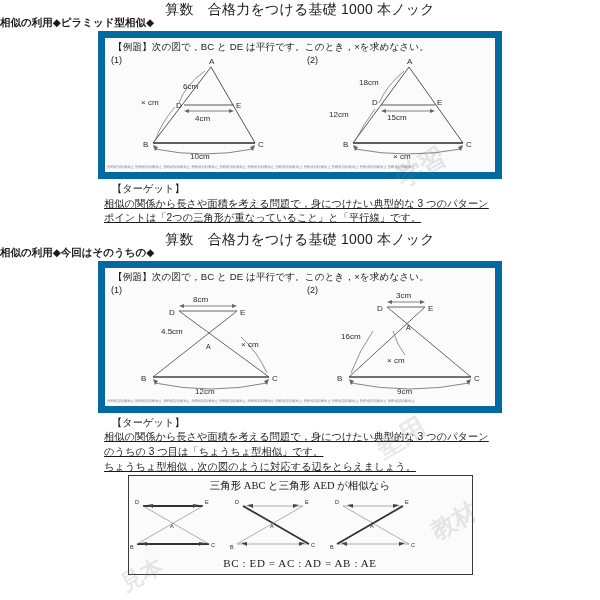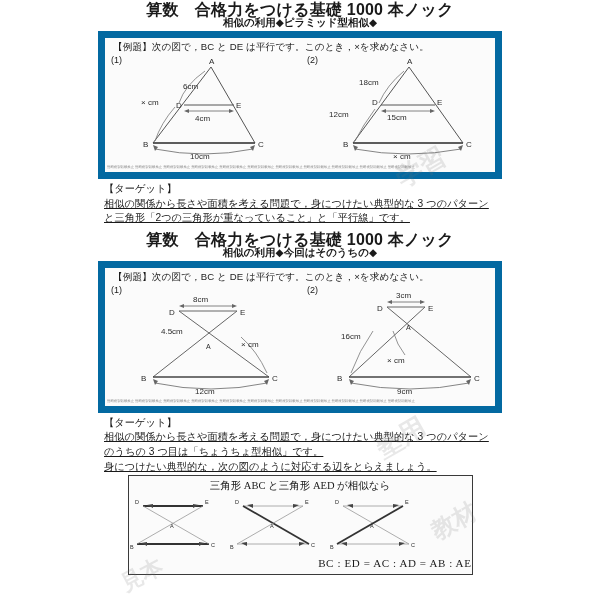--- a/index.html
+++ b/index.html
@@ -37,27 +37,26 @@
     transform-origin: center center;
   }
   .wm-a { left: 395px; top: 150px; font-size: 26px; transform: rotate(-30deg); }
   .wm-b { left: 375px; top: 420px; font-size: 26px; transform: rotate(-30deg); }
   .wm-c { left: 430px; top: 505px; font-size: 24px; transform: rotate(-30deg); }
   .wm-d { left: 120px; top: 560px; font-size: 22px; transform: rotate(-28deg); }
 
   
   .sec-title {
     text-align: center;
-    font-size: 16px;
-    font-weight: bold;
+    font-size: 14px;
+    font-weight: normal;
     letter-spacing: 0.2px;
     line-height: 13px;
   }
   .sec-sub {
-    text-align: center;
     font-size: 10.5px;
     font-weight: bold;
     line-height: 13px;
   }
 
   
   .prob-box {
     position: relative;
     margin: 2px 98px 0 98px;
     border: 7px solid #0369a1;
@@ -99,21 +98,21 @@
 
   
   .target-block {
     margin: 3px 98px 0 104px;
     font-size: 10.2px;
     line-height: 14.6px;
     letter-spacing: 0.05px;
   }
   .target-head {
     font-size: 10.2px;
-    margin-left: 0;
+    margin-left: 8px;
   }
   .target-line { white-space: nowrap; text-decoration: underline; }
 
   
   .summary-box {
     position: relative;
     margin: 1px auto 0 auto;
     width: 345px;
     border: 1px solid #3a3a3a;
     background: #fbfbfb;
@@ -123,21 +122,21 @@
     text-align: center;
     font-size: 10.5px;
     padding: 3px 0 1px 0;
     font-family: "Liberation Serif", "DejaVu Serif", serif;
   }
   .summary-figs {
     position: relative;
     height: 62px;
   }
   .summary-eq {
-    text-align: right;
+    text-align: center;
     font-size: 11px;
     font-family: "Liberation Serif", "DejaVu Serif", serif;
     padding: 1px 0 5px 0;
     letter-spacing: 0.6px;
   }
   svg { display: block; }
   svg text {
     font-family: "Liberation Sans", "DejaVu Sans", sans-serif;
     fill: #2b2b2b;
   }
@@ -229,21 +228,21 @@
         </div>
 
       </div>
 
       <div class="tiny-strip">無断複製転載禁止 無断複製転載禁止 無断複製転載禁止 無断複製転載禁止 無断複製転載禁止 無断複製転載禁止 無断複製転載禁止 無断複製転載禁止 無断複製転載禁止 無断複製転載禁止 無断複製転載禁止</div>
     </div>
 
     <div class="target-block">
       <div class="target-head">【ターゲット】</div>
       <div class="target-line">相似の関係から長さや面積を考える問題で，身につけたい典型的な 3 つのパターン</div>
-      <div class="target-line">と三角形「2つの三角形が重なっていること」と「平行線」です。</div>
+      <div class="target-line">ポイントは「2つの三角形が重なっていること」と「平行線」です。</div>
     </div>
   </div>
 
   <div>
 
     <div style="height:7px"></div>
     <div class="sec-title">算数　合格力をつける基礎 1000 本ノック</div>
     <div class="sec-sub">相似の利用◆今回はそのうちの◆</div>
 
     <div class="prob-box">
@@ -322,21 +321,21 @@
 
       </div>
 
       <div class="tiny-strip">無断複製転載禁止 無断複製転載禁止 無断複製転載禁止 無断複製転載禁止 無断複製転載禁止 無断複製転載禁止 無断複製転載禁止 無断複製転載禁止 無断複製転載禁止 無断複製転載禁止 無断複製転載禁止</div>
     </div>
 
     <div class="target-block">
       <div class="target-head">【ターゲット】</div>
       <div class="target-line">相似の関係から長さや面積を考える問題で，身につけたい典型的な 3 つのパターン</div>
       <div class="target-line">のうちの 3 つ目は「ちょうちょ型相似」です。</div>
-      <div class="target-line">身につけたい典型的な，次の図のように対応する辺をとらえましょう。</div>
+      <div class="target-line">ちょうちょ型相似，次の図のように対応する辺をとらえましょう。</div>
     </div>
 
     <div class="summary-box">
       <div class="summary-title">三角形 ABC と三角形 AED が相似なら</div>
 
       <div class="summary-figs">
         <svg width="296" height="62" viewBox="0 0 296 62">
 
           <g>
             <line x1="14" y1="12" x2="74" y2="12" stroke="#333" stroke-width="1.8"></line>

